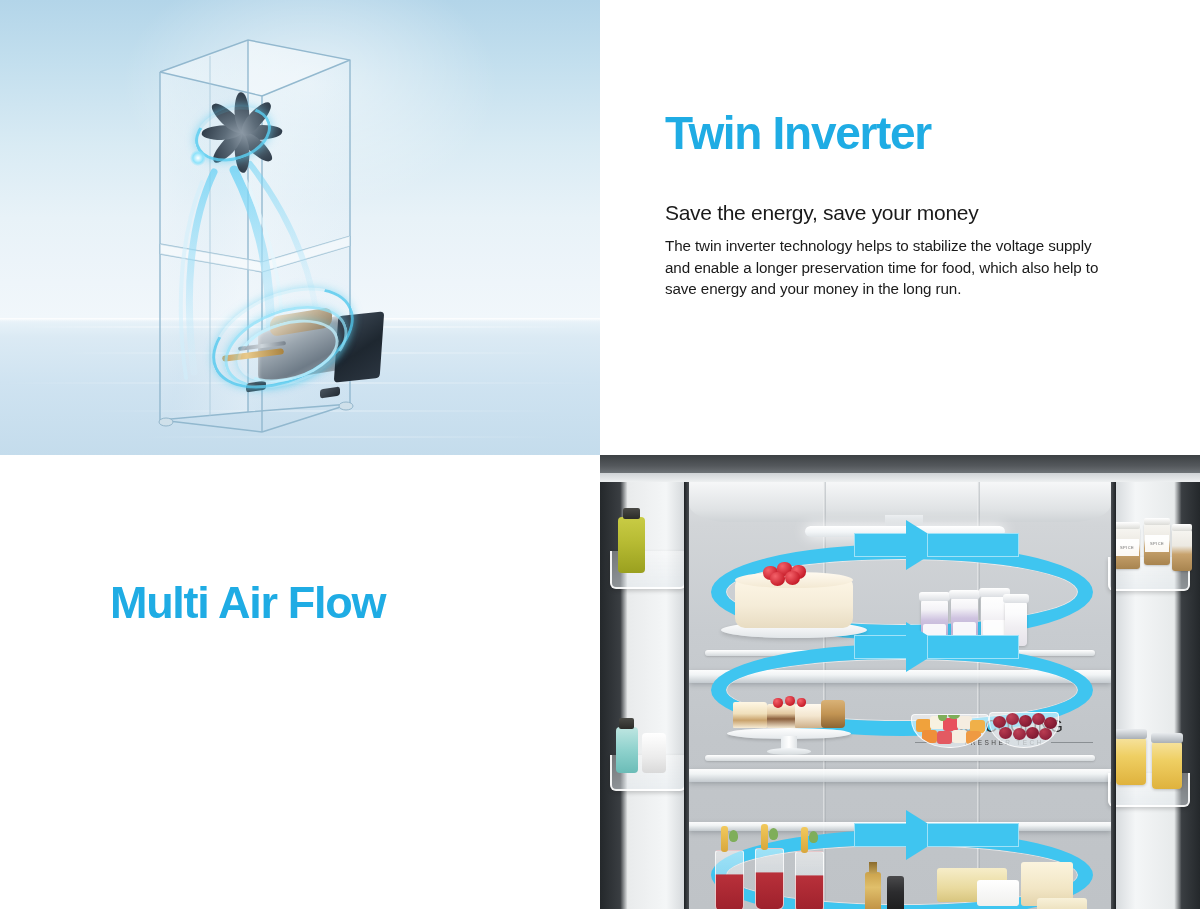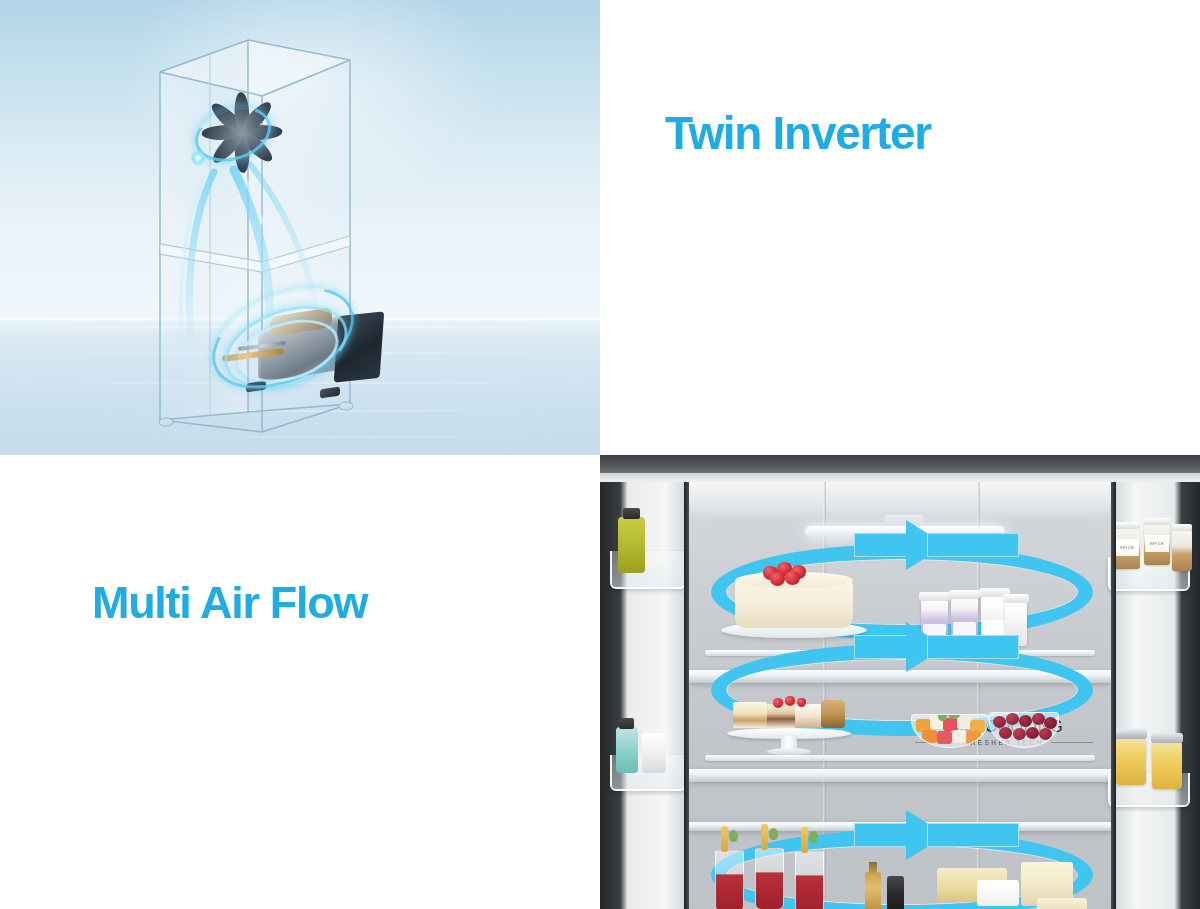--- a/index.html
+++ b/index.html
@@ -121,21 +121,21 @@
   .sw1 { left:58px; top:272px; width:150px; height:88px; transform:rotate(-24deg);
          border-top-color:rgba(150,230,250,.2); }
   .sw2 { left:72px; top:288px; width:128px; height:74px; transform:rotate(-20deg);
          border-color:rgba(140,225,248,.75); border-bottom-color:rgba(180,240,255,.15); }
   .sw3 { left:86px; top:300px; width:104px; height:58px; transform:rotate(-16deg);
          border-color:rgba(190,240,255,.8); border-left-color:rgba(200,245,255,.2); }
 
   
   .panel-text { position:absolute; }
   #twin-text  { left:65px; top:110px; width:470px; }
-  #multi-text { left:92px; top:125px; width:470px; }
+  #multi-text { left:110px; top:125px; width:470px; }
 
   .headline {
     color:#1FACE4; font-weight:bold; letter-spacing:-1.3px;
     font-size:46px; line-height:1.04; white-space:nowrap;
   }
   #multi-text .headline { font-size:45px; }
   .subhead {
     color:#1a1a1a; font-size:21px; line-height:1.25; font-weight:400;
     letter-spacing:-.3px; white-space:nowrap;
   }
@@ -446,20 +446,22 @@
       </div>
       <div class="swirl sw1"></div>
       <div class="swirl sw2"></div>
       <div class="swirl sw3"></div>
     </div>
   </div>
 
   <div class="q" id="q-twin">
     <div class="panel-text" id="twin-text">
       <div class="headline">Twin Inverter</div>
+      <div class="subhead">Save the energy, save your money</div>
+      <div class="body-copy">The twin inverter technology helps to stabilize the voltage supply and enable a longer preservation time for food, which also help to save energy and your money in the long run.</div>
     </div>
   </div>
 
   <div class="q" id="q-multi">
     <div class="panel-text" id="multi-text">
       <div class="headline">Multi Air Flow</div>
     </div>
   </div>
 
   <div class="q" id="q-photo">

